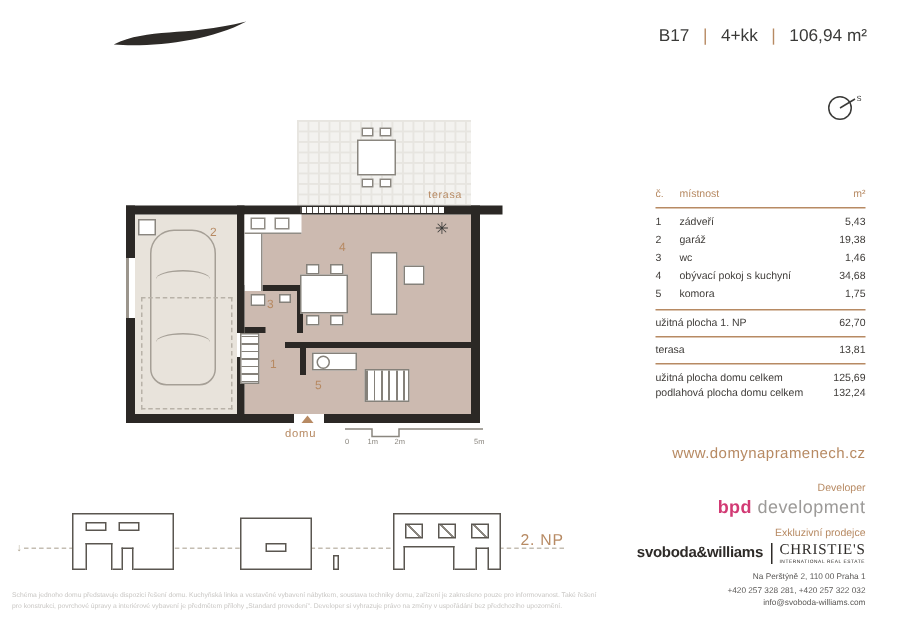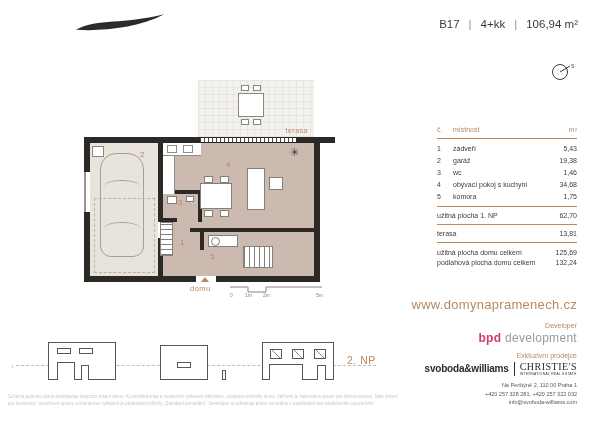--- a/index.html
+++ b/index.html
@@ -79,21 +79,21 @@
   .t-rule { border-top:1px solid #b78a63; }
   .t-row { display:flex; padding:2.6px 0; }
   .t-num { width:16px; }
   .t-name { flex:1; }
   .t-area { text-align:right; }
   .t-sub { display:flex; padding:5px 0; }
   .rows-block { padding:3px 0; }
   .totals-block { padding:4px 0; }
   .totals-block .t-sub { padding:1.6px 0; }
 
-  .website { right:23px; top:297px; font-size:13px; color:#b78a63; letter-spacing:.3px; text-decoration:none; }
+  .website { right:23px; top:297px; font-size:10px; color:#b78a63; letter-spacing:.3px; text-decoration:none; }
   .dev-label { right:23px; top:322px; font-size:7px; color:#b78a63; }
   .dev-name { right:23px; top:331px; font-size:12px; letter-spacing:.3px; }
   .dev-bpd { color:#d23a74; font-weight:700; }
   .dev-rest { color:#9c9a98; font-weight:300; }
   .seller-label { right:23px; top:352px; font-size:7px; color:#b78a63; }
   .seller-logos { right:23px; top:361px; display:flex; align-items:center; gap:5px; }
   .sw-logo { font-size:10px; font-weight:700; color:#2e2b28; letter-spacing:-.2px; }
   .logo-div { width:1px; height:14px; background:#2e2b28; }
   .christies { color:#2e2b28; }
   .christies-main { font-family:"Liberation Serif", serif; font-size:10px; letter-spacing:.5px; }

